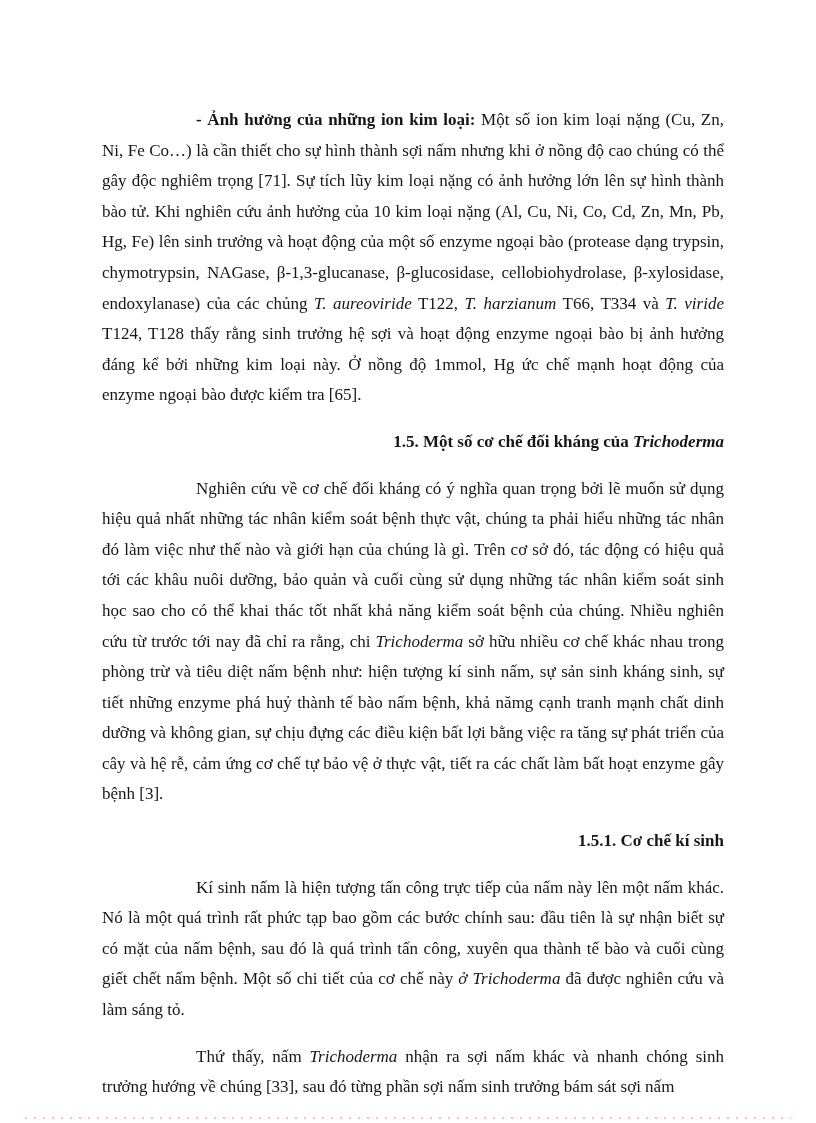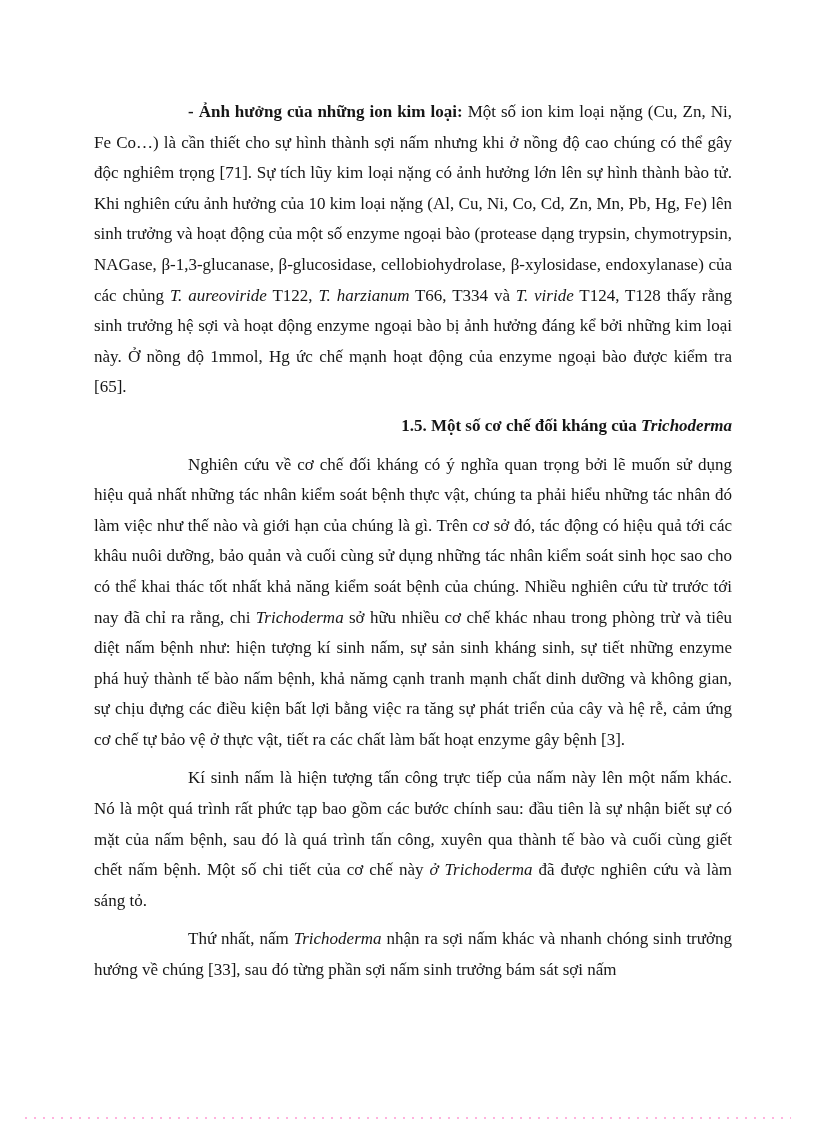--- a/index.html
+++ b/index.html
@@ -19,21 +19,21 @@
   .doc-body {
     position: absolute;
     left: 86px;
     top: 89px;
     width: 654px;
     font-size: 17px;
     line-height: 30.6px;
     text-align: justify;
   }
   .doc-body p {
-    margin: 8px;
+    margin: 16px;
     padding: 0;
   }
   .para {
     text-indent: 94px;
   }
   .heading {
     text-indent: 84px;
     text-align: right;
     font-weight: bold;
   }
@@ -59,22 +59,23 @@
 <div class="page">
 
   <div class="doc-body">
 
     <p class="para"><span class="b">- Ảnh hưởng của những ion kim loại:</span><span> Một số ion kim loại nặng (Cu, Zn, Ni, Fe Co…) là cần thiết cho sự hình thành sợi nấm nhưng khi ở nồng độ cao chúng có thể gây độc nghiêm trọng [71]. Sự tích lũy kim loại nặng có ảnh hưởng lớn lên sự hình thành bào tử. Khi nghiên cứu ảnh hưởng của 10 kim loại nặng (Al, Cu, Ni, Co, Cd, Zn, Mn, Pb, Hg, Fe) lên sinh trưởng và hoạt động của một số enzyme ngoại bào (protease dạng trypsin, chymotrypsin, NAGase, β-1,3-glucanase, β-glucosidase, cellobiohydrolase, β-xylosidase, endoxylanase) của các chủng </span><span class="i">T. aureoviride</span><span> T122, </span><span class="i">T. harzianum</span><span> T66, T334 và </span><span class="i">T. viride</span><span> T124, T128 thấy rằng sinh trưởng hệ sợi và hoạt động enzyme ngoại bào bị ảnh hưởng đáng kể bởi những kim loại này. Ở nồng độ 1mmol, Hg ức chế mạnh hoạt động của enzyme ngoại bào được kiểm tra [65].</span></p>
 
     <p class="heading"><span>1.5. Một số cơ chế đối kháng của </span><span class="bi">Trichoderma</span></p>
 
     <p class="para"><span>Nghiên cứu về cơ chế đối kháng có ý nghĩa quan trọng bởi lẽ muốn sử dụng hiệu quả nhất những tác nhân kiểm soát bệnh thực vật, chúng ta phải hiểu những tác nhân đó làm việc như thế nào và giới hạn của chúng là gì. Trên cơ sở đó, tác động có hiệu quả tới các khâu nuôi dưỡng, bảo quản và cuối cùng sử dụng những tác nhân kiểm soát sinh học sao cho có thể khai thác tốt nhất khả năng kiểm soát bệnh của chúng. Nhiều nghiên cứu từ trước tới nay đã chỉ ra rằng, chi </span><span class="i">Trichoderma</span><span> sở hữu nhiều cơ chế khác nhau trong phòng trừ và tiêu diệt nấm bệnh như: hiện tượng kí sinh nấm, sự sản sinh kháng sinh, sự tiết những enzyme phá huỷ thành tế bào nấm bệnh, khả nămg cạnh tranh mạnh chất dinh dưỡng và không gian, sự chịu đựng các điều kiện bất lợi bằng việc ra tăng sự phát triển của cây và hệ rễ, cảm ứng cơ chế tự bảo vệ ở thực vật, tiết ra các chất làm bất hoạt enzyme gây bệnh [3].</span></p>
 
+    <p class="heading"><span>1.5.1. Cơ chế kí sinh</span></p>
 
     <p class="para"><span>Kí sinh nấm là hiện tượng tấn công trực tiếp của nấm này lên một nấm khác. Nó là một quá trình rất phức tạp bao gồm các bước chính sau: đầu tiên là sự nhận biết sự có mặt của nấm bệnh, sau đó là quá trình tấn công, xuyên qua thành tế bào và cuối cùng giết chết nấm bệnh. Một số chi tiết của cơ chế này </span><span class="i">ở Trichoderma</span><span> đã được nghiên cứu và làm sáng tỏ.</span></p>
 
-    <p class="para"><span>Thứ nhất, nấm </span><span class="i">Trichoderma</span><span> nhận ra sợi nấm khác và nhanh chóng sinh trưởng hướng về chúng [33], sau đó từng phần sợi nấm sinh trưởng bám sát sợi nấm</span></p>
+    <p class="para"><span>Thứ thấy, nấm </span><span class="i">Trichoderma</span><span> nhận ra sợi nấm khác và nhanh chóng sinh trưởng hướng về chúng [33], sau đó từng phần sợi nấm sinh trưởng bám sát sợi nấm</span></p>
 
   </div>
 
   <div class="dotted-line"></div>
 
 </div>
 
 </body></html>

